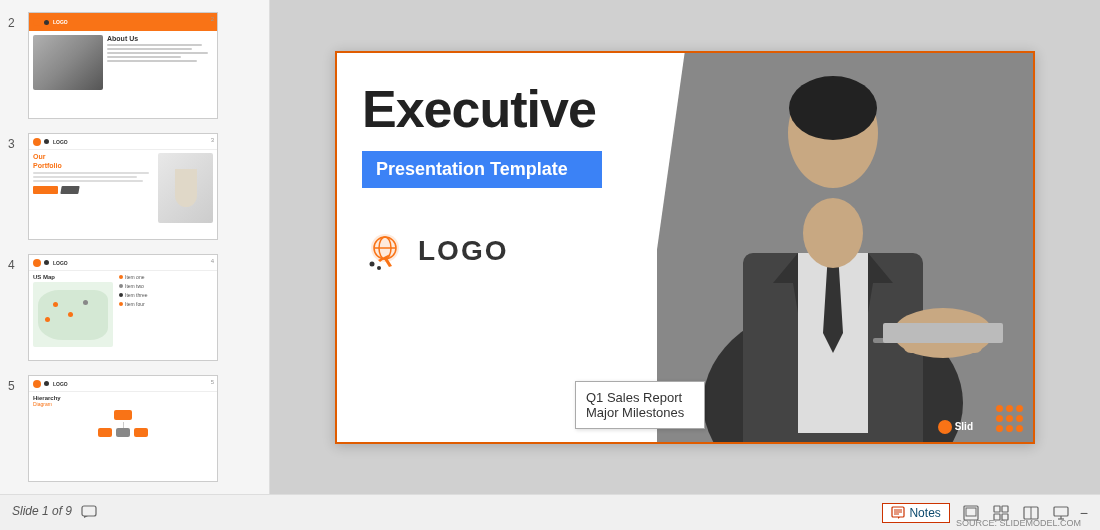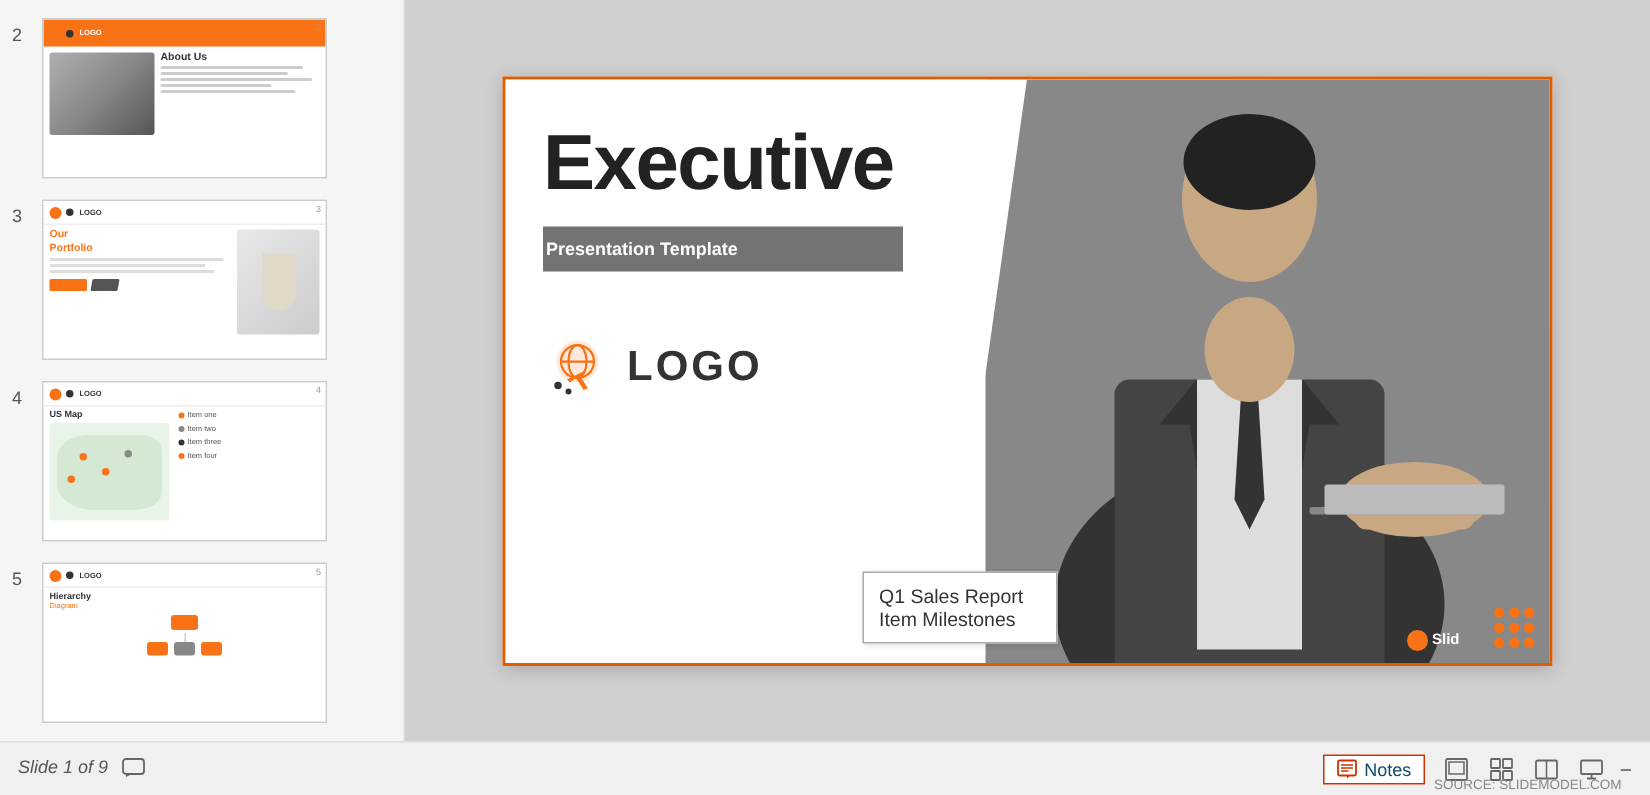--- a/index.html
+++ b/index.html
@@ -262,25 +262,25 @@
     .slide-title-business {
       font-size: 52px;
       font-weight: 900;
       color: #222;
       line-height: 1;
       letter-spacing: -1px;
       margin-bottom: 16px;
     }
 
     .slide-orange-bar {
-      background: #737373;
+      background: #3b82f6;
       color: #fff;
-      font-size: 12px;
+      font-size: 18px;
       font-weight: 600;
-      padding: 8px 2px;
+      padding: 8px 14px;
       display: inline-block;
       margin-bottom: 20px;
       width: 240px;
     }
 
     .slide-logo-area {
       display: flex;
       align-items: center;
       gap: 10px;
       margin-top: 20px;
@@ -663,21 +663,21 @@
                 <div style="width:14px;height:14px;background:#f97316;border-radius:50%;"></div>
                 <span style="font-size:10px;color:#fff;font-weight:bold;">Slid</span>
               </div>
             </div>
           </div>
 
         </div>
 
         <div style="position:absolute;left:305px;bottom:65px;background:#fff;border:1px solid #aaa;padding:8px 10px;z-index:10;box-shadow:1px 1px 4px rgba(0,0,0,0.15);min-width:130px;">
           <div style="font-size:13px;color:#333;">Q1 Sales Report</div>
-          <div style="font-size:13px;color:#333;">Item Milestones</div>
+          <div style="font-size:13px;color:#333;">Major Milestones</div>
         </div>
 
       </div>
 
     </div>
   </div>
 
   <div class="status-bar">
     <div class="status-left">
       <span class="slide-counter">Slide 1 of 9</span>

